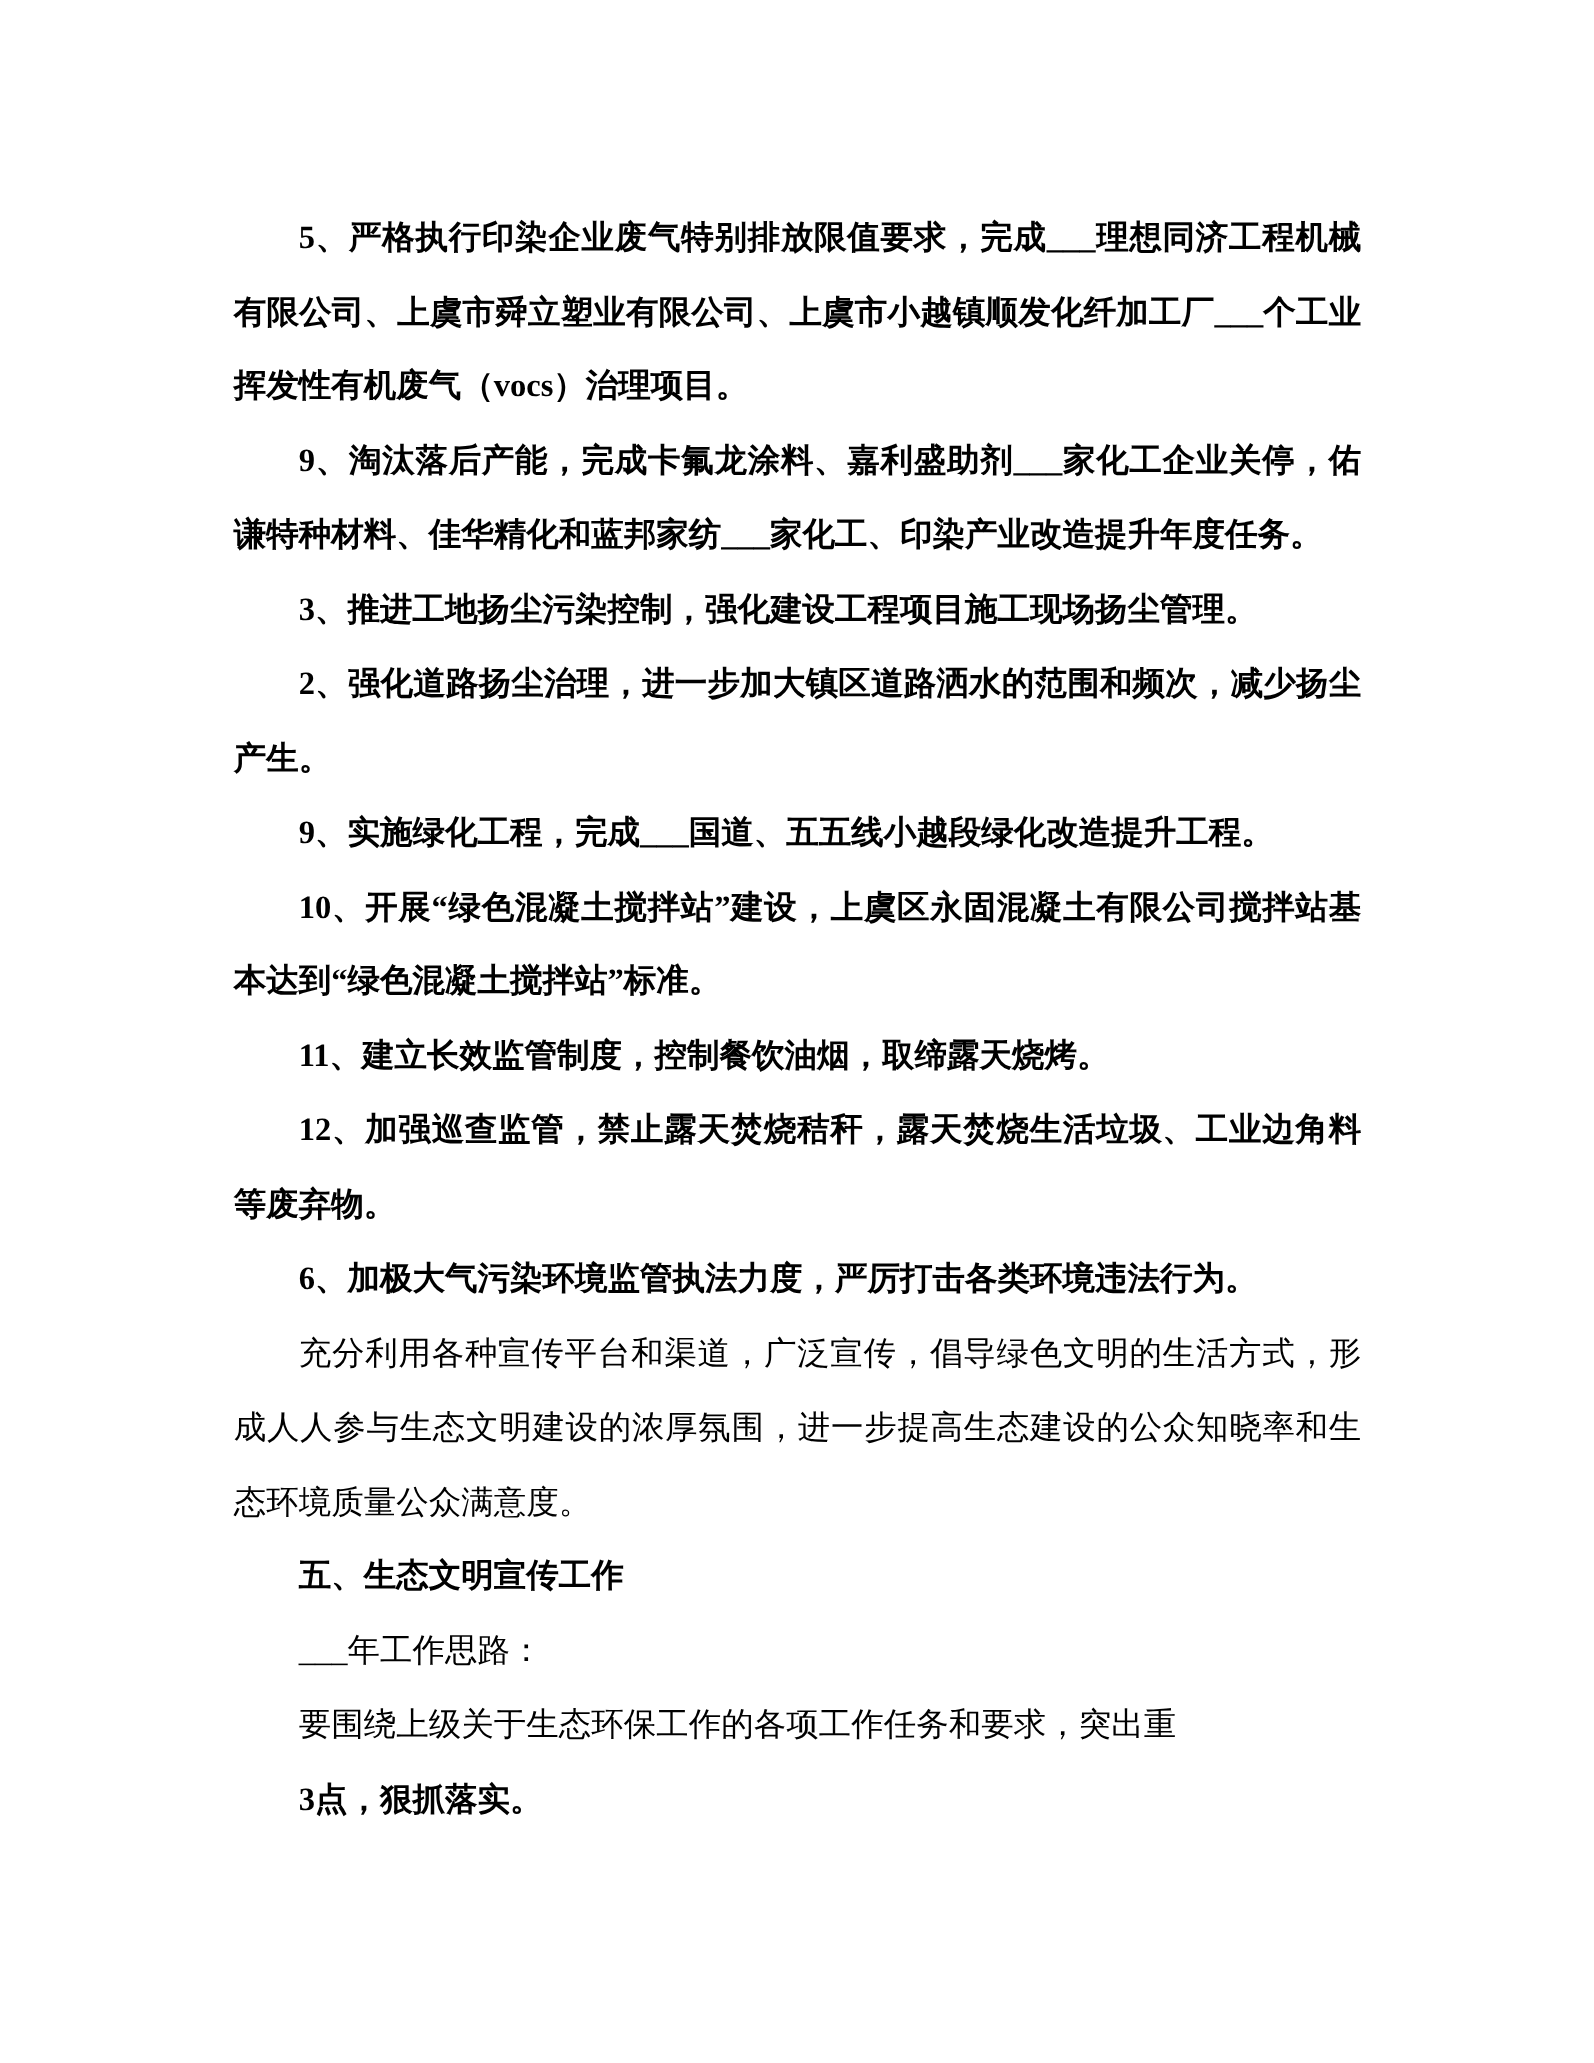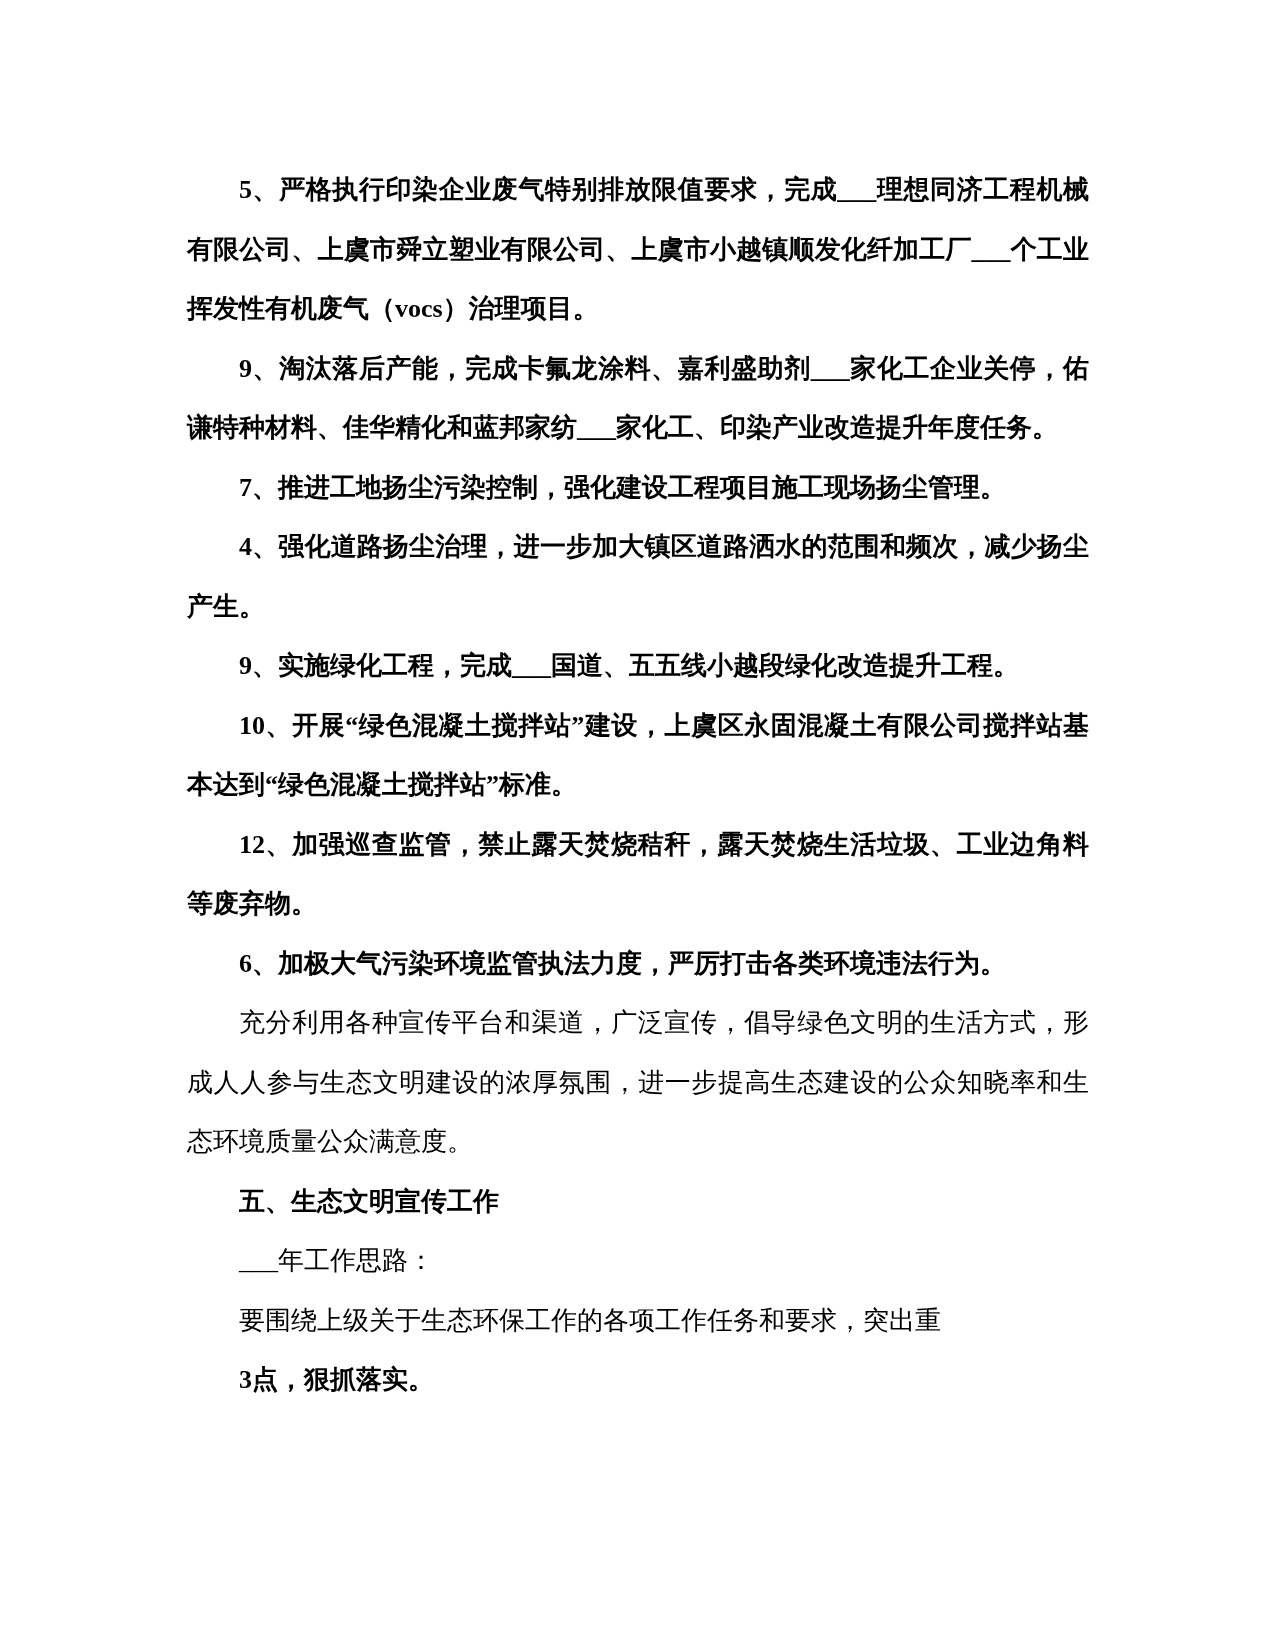--- a/index.html
+++ b/index.html
@@ -43,24 +43,25 @@
     font-weight: 700;
   }
 </style>
 </head>
 <body>
 
 <div class="page">
   <div class="doc-body">
     <p class="para bold">5、严格执行印染企业废气特别排放限值要求，完成___理想同济工程机械有限公司、上虞市舜立塑业有限公司、上虞市小越镇顺发化纤加工厂___个工业挥发性有机废气（vocs）治理项目。</p>
     <p class="para bold">9、淘汰落后产能，完成卡氟龙涂料、嘉利盛助剂___家化工企业关停，佑谦特种材料、佳华精化和蓝邦家纺___家化工、印染产业改造提升年度任务。</p>
-    <p class="para bold">7、推进工地扬尘污染控制，强化建设工程项目施工现场扬尘管理。</p>
-    <p class="para bold">4、强化道路扬尘治理，进一步加大镇区道路洒水的范围和频次，减少扬尘产生。</p>
+    <p class="para bold">3、推进工地扬尘污染控制，强化建设工程项目施工现场扬尘管理。</p>
+    <p class="para bold">2、强化道路扬尘治理，进一步加大镇区道路洒水的范围和频次，减少扬尘产生。</p>
     <p class="para bold">9、实施绿化工程，完成___国道、五五线小越段绿化改造提升工程。</p>
     <p class="para bold">10、开展“绿色混凝土搅拌站”建设，上虞区永固混凝土有限公司搅拌站基本达到“绿色混凝土搅拌站”标准。</p>
+    <p class="para bold">11、建立长效监管制度，控制餐饮油烟，取缔露天烧烤。</p>
     <p class="para bold">12、加强巡查监管，禁止露天焚烧秸秆，露天焚烧生活垃圾、工业边角料等废弃物。</p>
     <p class="para bold">6、加极大气污染环境监管执法力度，严厉打击各类环境违法行为。</p>
     <p class="para">充分利用各种宣传平台和渠道，广泛宣传，倡导绿色文明的生活方式，形成人人参与生态文明建设的浓厚氛围，进一步提高生态建设的公众知晓率和生态环境质量公众满意度。</p>
     <p class="para bold">五、生态文明宣传工作</p>
     <p class="para">___年工作思路：</p>
     <p class="para">要围绕上级关于生态环保工作的各项工作任务和要求，突出重</p>
     <p class="para bold">3点，狠抓落实。</p>
   </div>
 </div>
 

